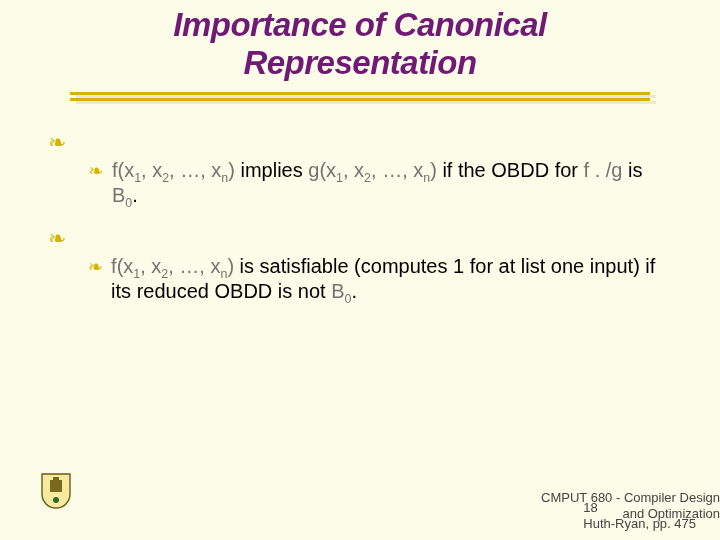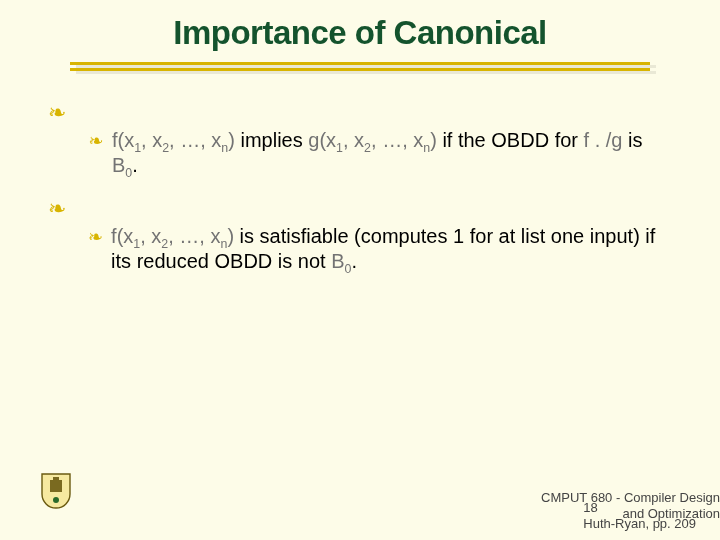--- a/index.html
+++ b/index.html
@@ -7,24 +7,25 @@
   body {
     background: #fdfce8;
     font-family: "Verdana", "Tahoma", sans-serif;
     position: relative;
     overflow: hidden;
   }
   .title {
     text-align: center;
     font-weight: 900;
     font-size: 33px;
-    color: #14532d;
-    padding-top: 14px;
+    color: #701a75;
+    padding-top: 6px;
     line-height: 1.15;
     letter-spacing: -0.5px;
+    font-style: italic;
   }
   .hr-stack {
     margin: 10px 70px 0 70px;
     position: relative;
     height: 10px;
   }
   .hr-stack .bar {
     position: absolute;
     left: 0; right: 0;
     height: 3px;
@@ -105,20 +106,21 @@
     width: 36px;
     height: 44px;
   }
   .logo svg { width: 100%; height: 100%; }
 </style>
 </head>
 <body>
 
 <div class="title">
   <span>Importance of Canonical</span><br>
+  <span>Representation</span>
 </div>
 
 <div class="hr-stack">
   <div class="shadow" style="top:3px"></div>
   <div class="bar" style="top:0"></div>
   <div class="shadow" style="top:9px"></div>
   <div class="bar" style="top:6px"></div>
 </div>
 
 <div class="content">
@@ -158,14 +160,14 @@
   </svg>
 </div>
 
 <div class="footer-center">
   <span>CMPUT 680 - Compiler Design</span><br>
   <span>and Optimization</span>
 </div>
 
 <div class="footer-right">
   <span>18</span><br>
-  <span>Huth-Ryan, pp. 209</span>
+  <span>Huth-Ryan, pp. 475</span>
 </div>
 
 </body></html>

